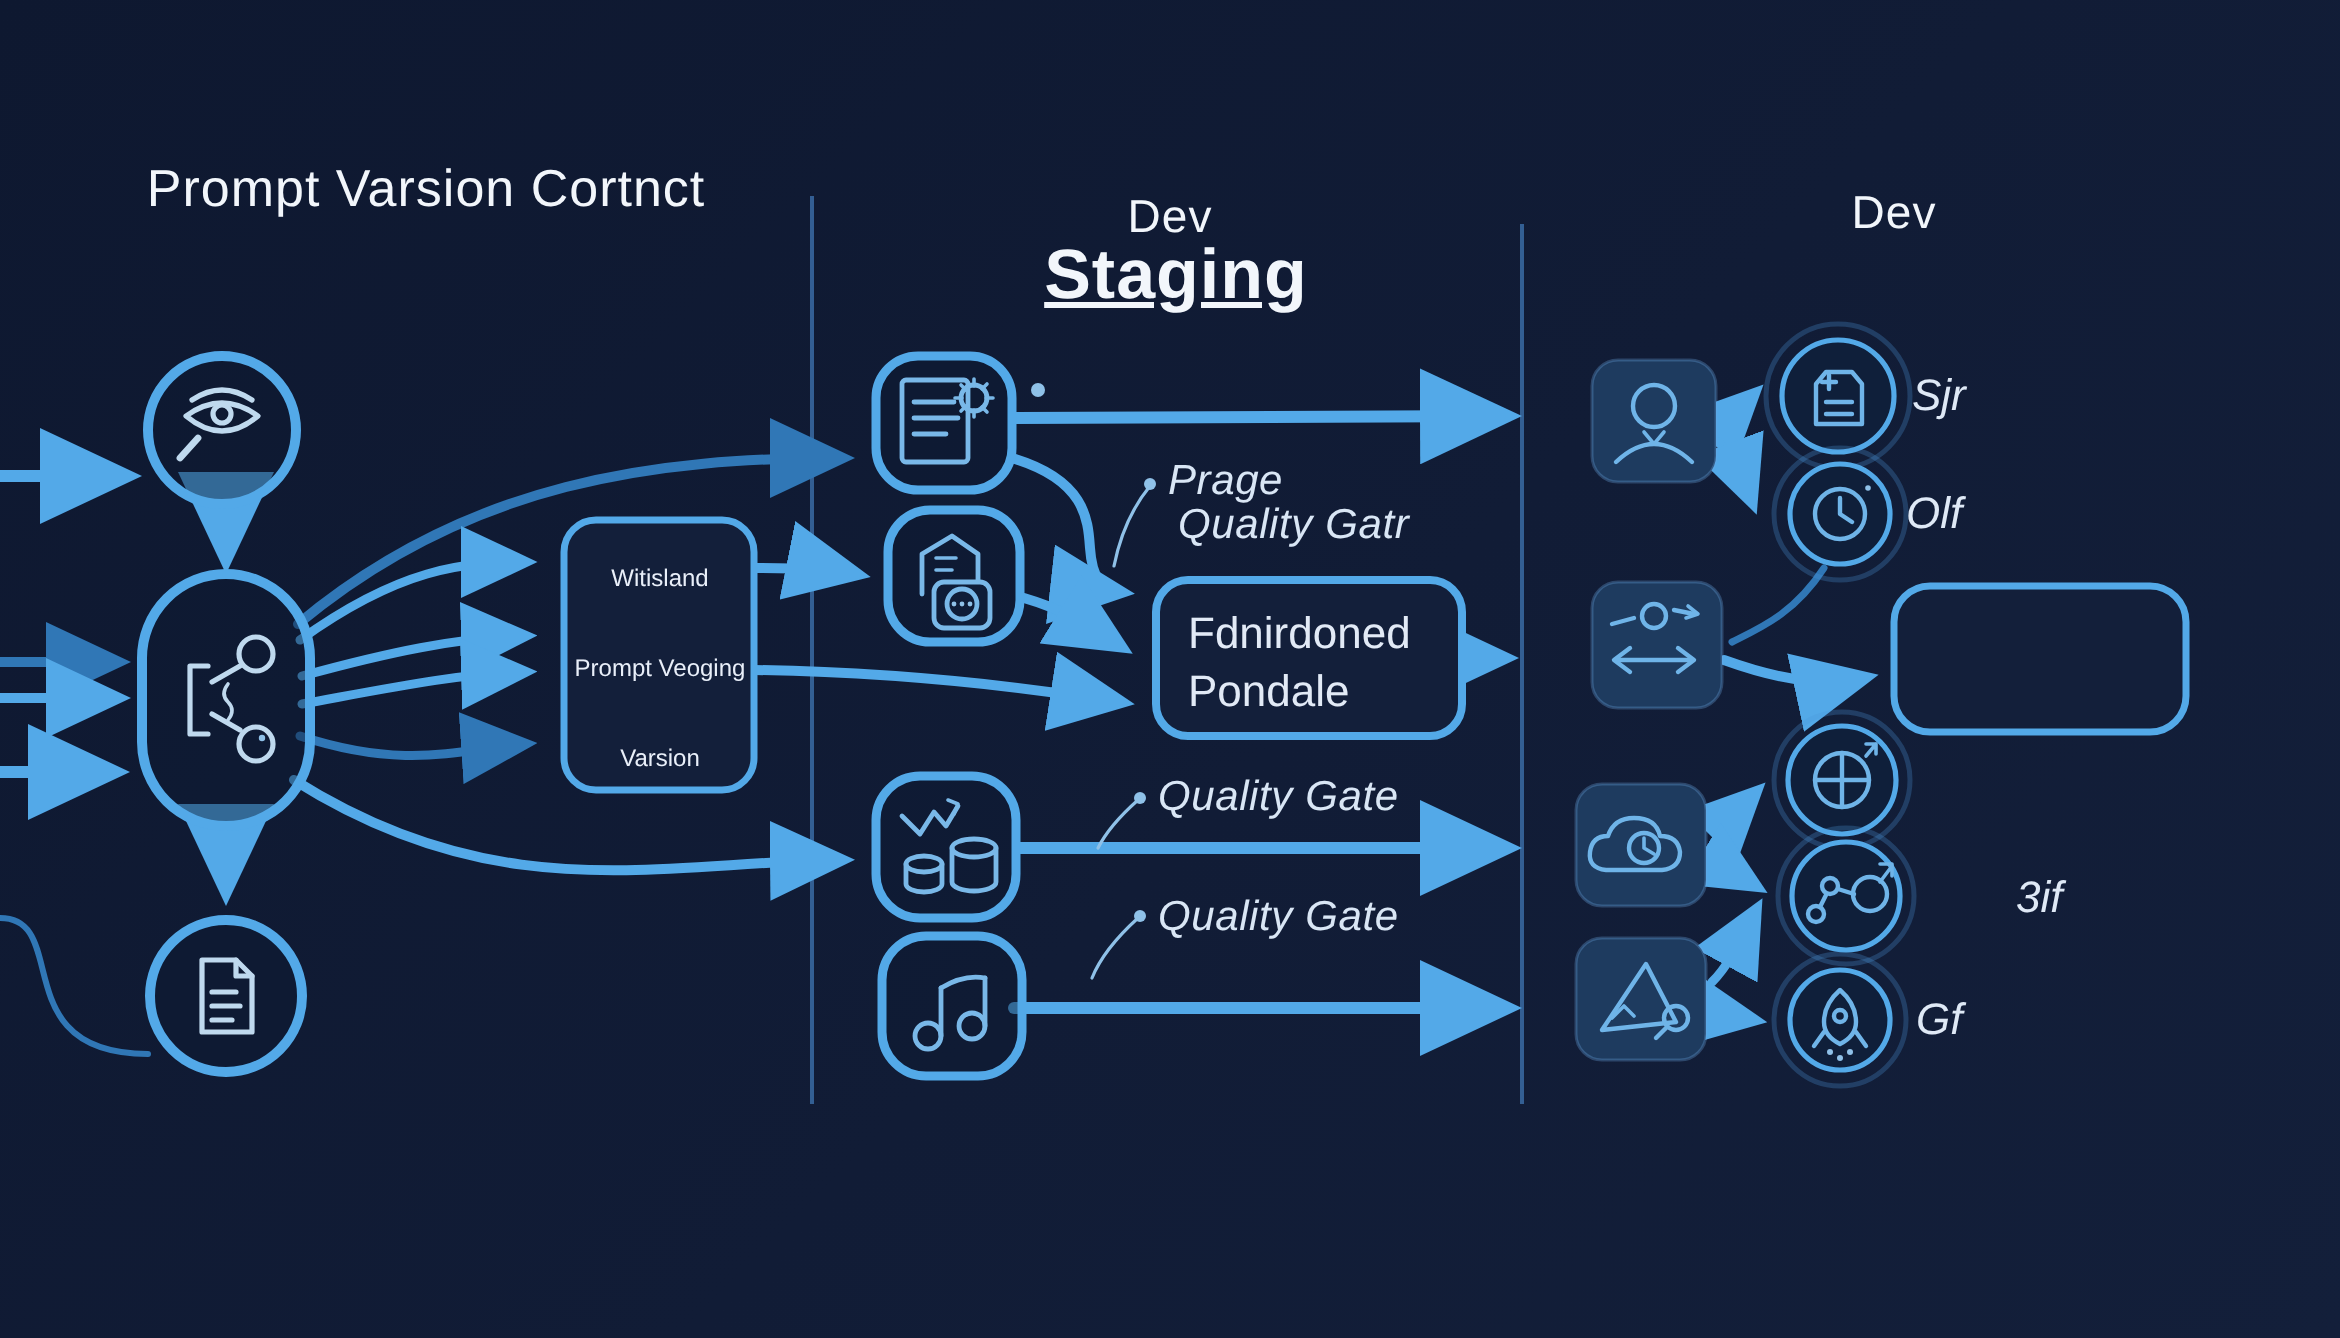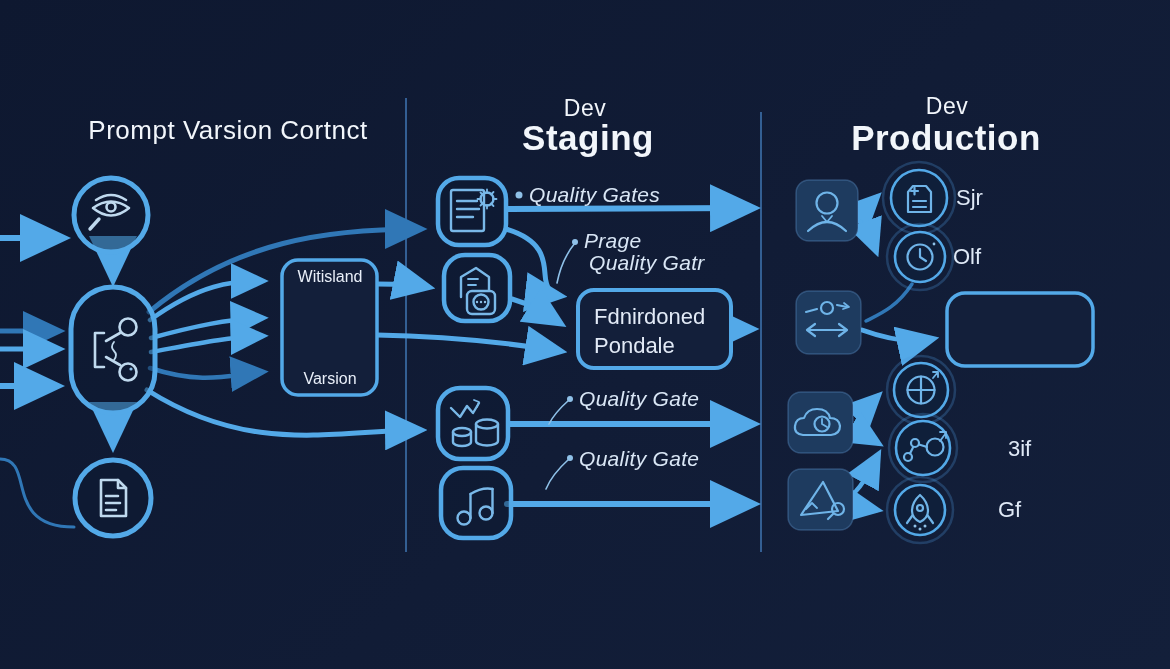--- a/index.html
+++ b/index.html
@@ -6,30 +6,30 @@
   .stage{
     position:relative;width:1170px;height:669px;overflow:hidden;
     background:linear-gradient(135deg,#0e1830 0%,#111c36 55%,#131f3a 100%);
     font-family:"Liberation Sans", sans-serif;
   }
   .stage svg{position:absolute;left:0;top:0;}
   .txt{position:absolute;color:#f2f6fb;white-space:nowrap;}
   .hdr-sub{font-size:26px;font-weight:500;letter-spacing:.5px;transform:translateX(-50%);}
   .hdr-sub.small{font-size:23px;}
   .hdr-main{font-size:35px;font-weight:bold;letter-spacing:.5px;transform:translateX(-50%);}
-  .boxtext{color:#e9eff9;font-size:16px;line-height:22px;text-align:center;}
+  .boxtext{color:#e9eff9;font-size:12px;line-height:22px;text-align:center;margin-top:12px;}
   .dbox{position:absolute;left:284px;top:266px;width:92px;height:124px;
         display:flex;flex-direction:column;justify-content:space-between;align-items:center;}
   .dbox .boxtext{white-space:normal;}
   .fbox{position:absolute;left:594px;top:302px;width:130px;font-size:22px;line-height:29px;
         color:#e2eaf6;white-space:normal;}
   .ibox{position:absolute;left:960px;top:306px;width:124px;font-size:21px;line-height:27px;
         color:#eef3fa;white-space:normal;}
   .lbl{font-style:italic;font-size:21px;color:#d9e6f5;letter-spacing:.3px;}
-  .tag{font-size:22px;color:#dfe9f6;}
+  .tag{font-style:italic;font-size:22px;color:#dfe9f6;}
   
   .lb{stroke:var(--line-bright);fill:none;stroke-linecap:round;}
   .lm{stroke:var(--line-mid);fill:none;stroke-linecap:round;}
   .ld{stroke:#8fc1e8;fill:none;stroke-linecap:round;}
   .div{stroke:#3a6ba4;stroke-width:2;opacity:.85;}
   .node{stroke:var(--line-bright);fill:rgba(14,27,50,.45);}
   .boxnode{stroke:var(--line-bright);fill:#131f3a;}
   .gsq{fill:#1e3b5f;stroke:rgba(110,170,230,.3);stroke-width:1.5;}
   .hcirc{stroke:var(--line-bright);stroke-width:2.6;fill:#0f1f3a;}
   .hring{stroke:rgba(74,150,220,.28);stroke-width:2.5;fill:none;}
@@ -274,37 +274,36 @@
         <path d="M920,495 q8,7 8,16 q0,7 -8,11 q-8,-4 -8,-11 q0,-9 8,-16 z"></path>
         <circle cx="920" cy="508" r="3"></circle>
         <path d="M912,516 l-5,7 M928,516 l5,7"></path>
         <circle class="ifill" cx="915" cy="526" r="1.5"></circle>
         <circle class="ifill" cx="925" cy="526" r="1.5"></circle>
         <circle class="ifill" cx="920" cy="529" r="1.5"></circle>
       </g>
     </g>
   </svg>
 
-  <div class="txt hdr-sub" style="left:228px;top:79px;margin-top:36px;">Prompt Varsion Cortnct</div>
+  <div class="txt hdr-sub" style="left:213px;top:79px;">Prompt Varsion Cortnct</div>
   <div class="txt hdr-sub small" style="left:585px;top:95px;">Dev</div>
-  <div class="txt hdr-main" style="left:588px;top:118px;">Staging</div>
+  <div class="txt hdr-main" style="left:588px;top:118px;text-decoration:underline;">Staging</div>
   <div class="txt hdr-sub small" style="left:947px;top:93px;">Dev</div>
-  <div class="txt hdr-main" style="left:946px;top:118px;">Production</div>
 
   <div class="dbox">
     <div class="boxtext">Witisland</div>
+    <div class="boxtext">Prompt Veoging</div>
     <div class="boxtext">Varsion</div>
   </div>
 
   <div class="fbox">Fdnirdoned Pondale</div>
 
-  <div class="txt lbl" style="left:529px;top:183px;">Quality Gates</div>
   <div class="txt lbl" style="left:584px;top:229px;">Prage</div>
   <div class="txt lbl" style="left:589px;top:251px;">Quality Gatr</div>
   <div class="txt lbl" style="left:579px;top:387px;">Quality Gate</div>
   <div class="txt lbl" style="left:579px;top:447px;">Quality Gate</div>
 
   <div class="txt tag" style="left:956px;top:185px;">Sjr</div>
   <div class="txt tag" style="left:953px;top:244px;">Olf</div>
   <div class="txt tag" style="left:1008px;top:436px;">3if</div>
-  <div class="txt tag" style="left:958px;top:497px;margin-left:40px;">Gf</div>
+  <div class="txt tag" style="left:958px;top:497px;">Gf</div>
 
 </div>
 
 </body></html>

